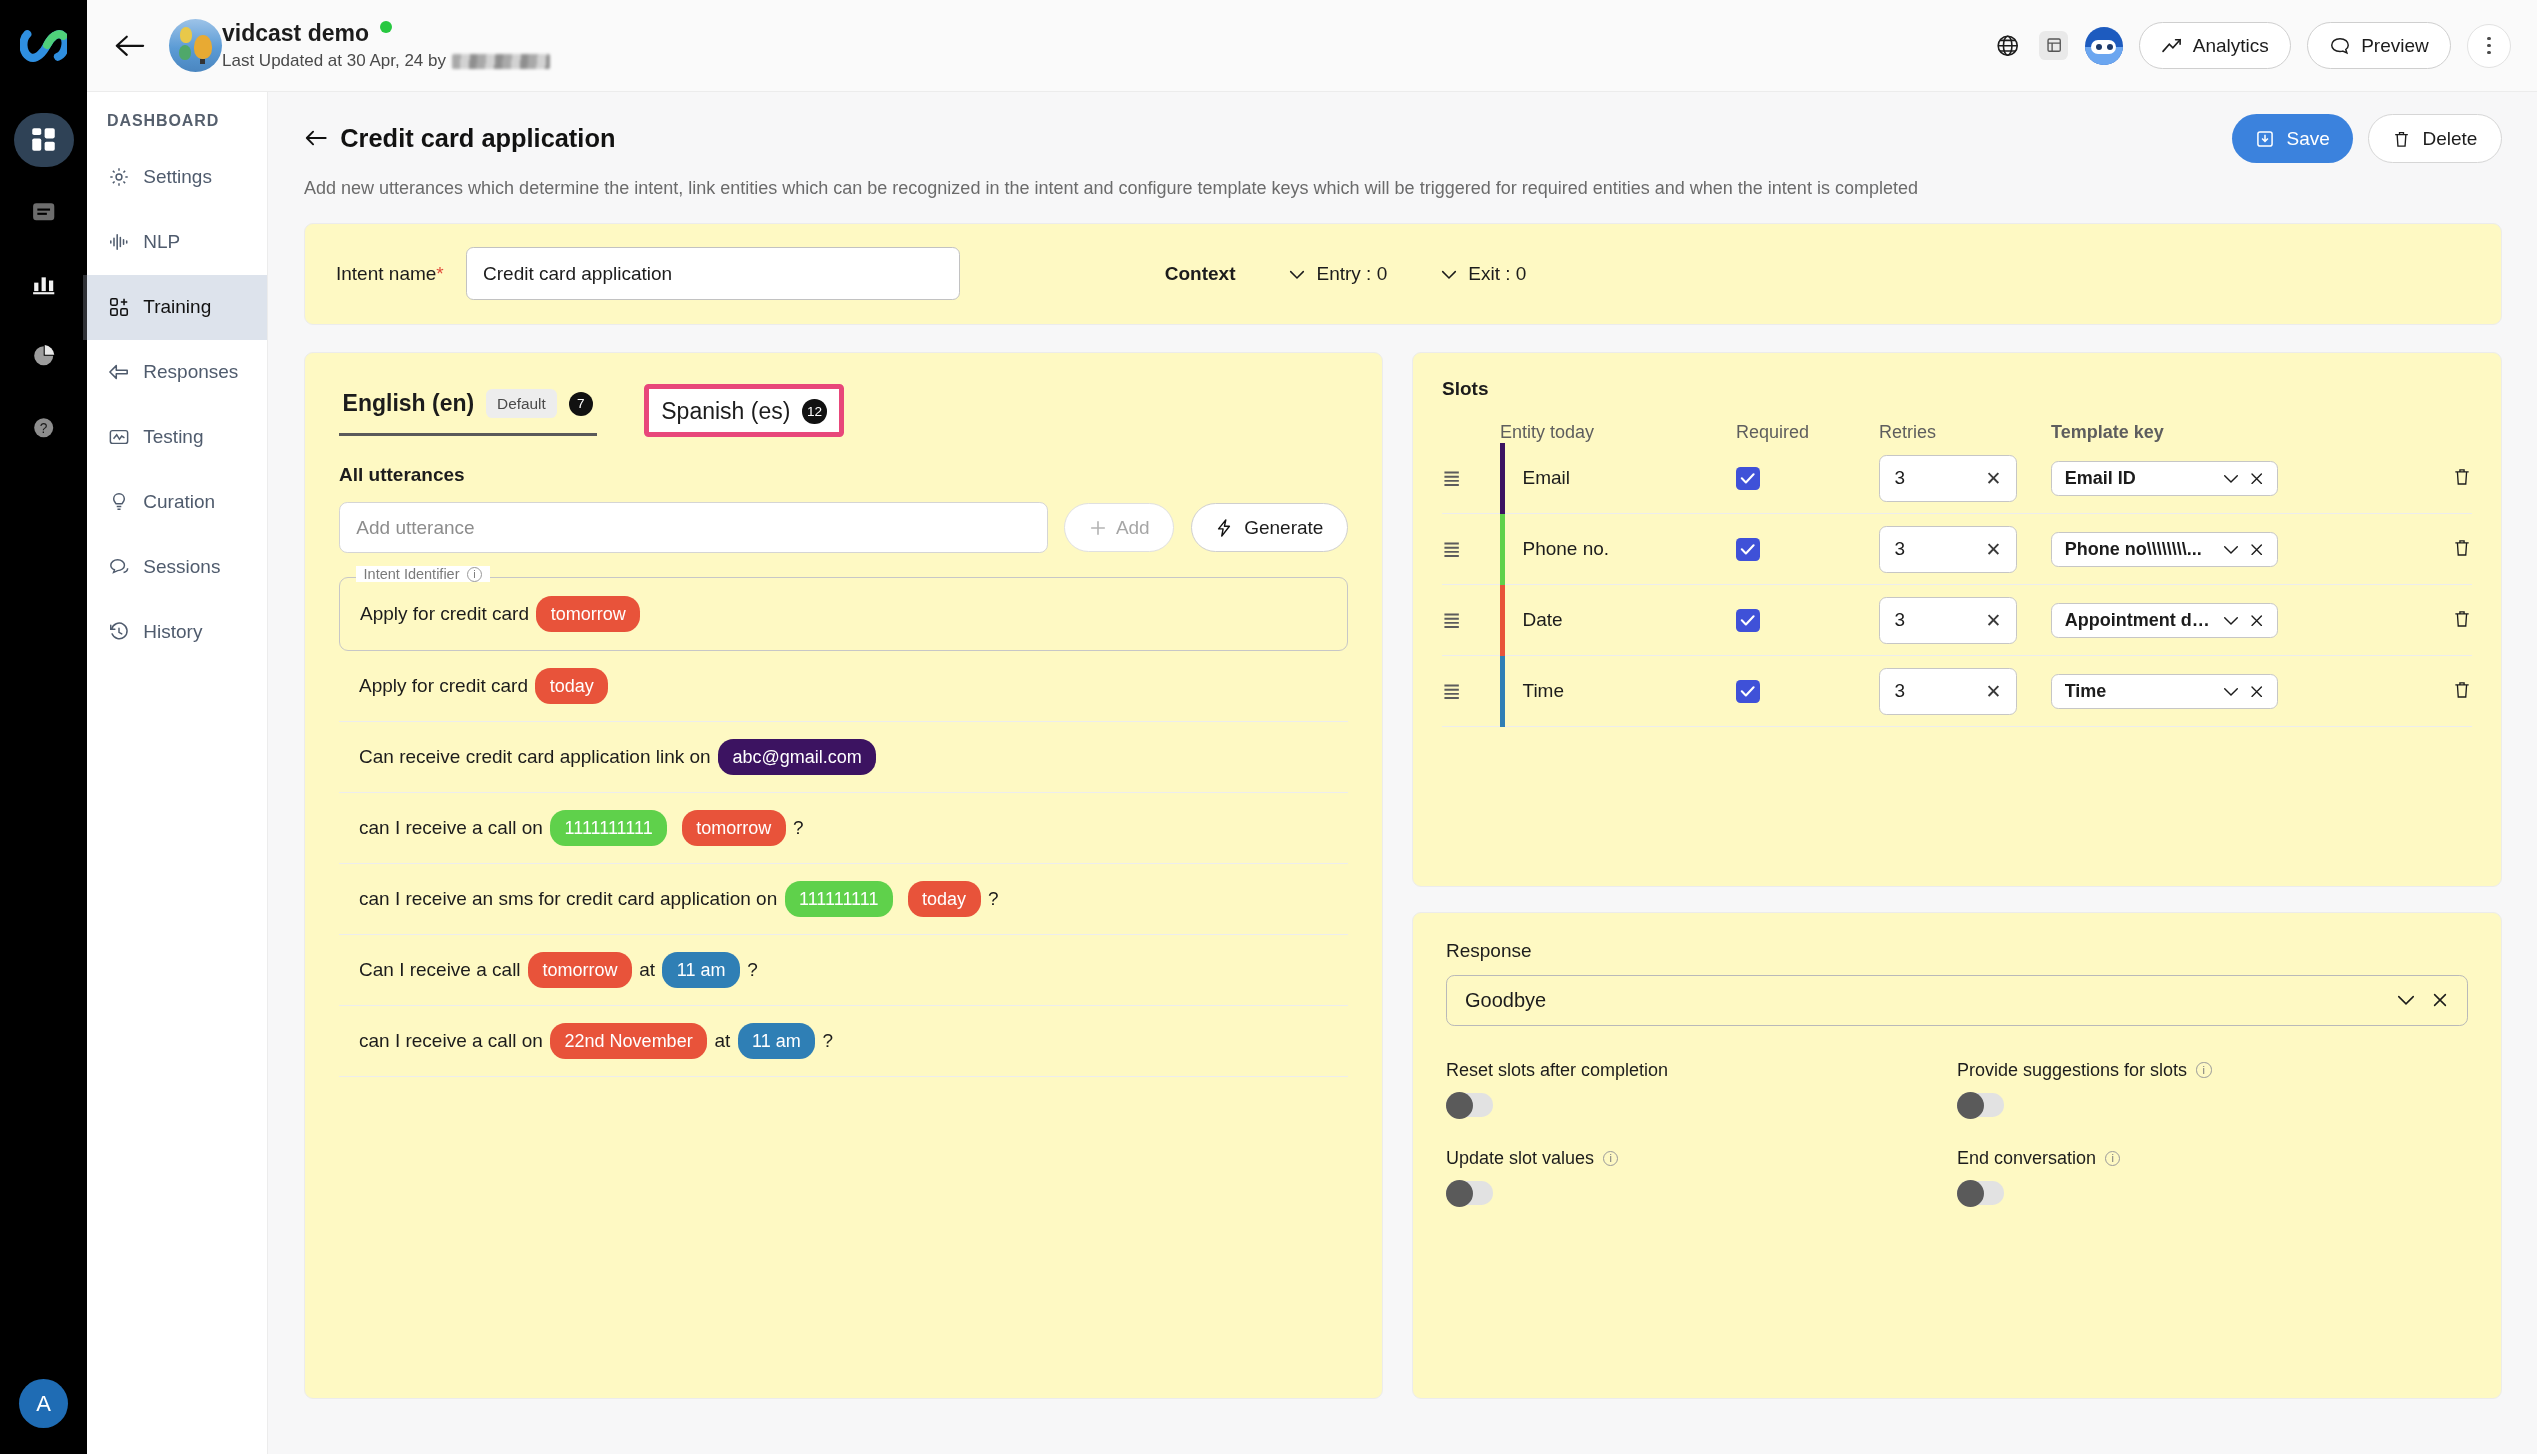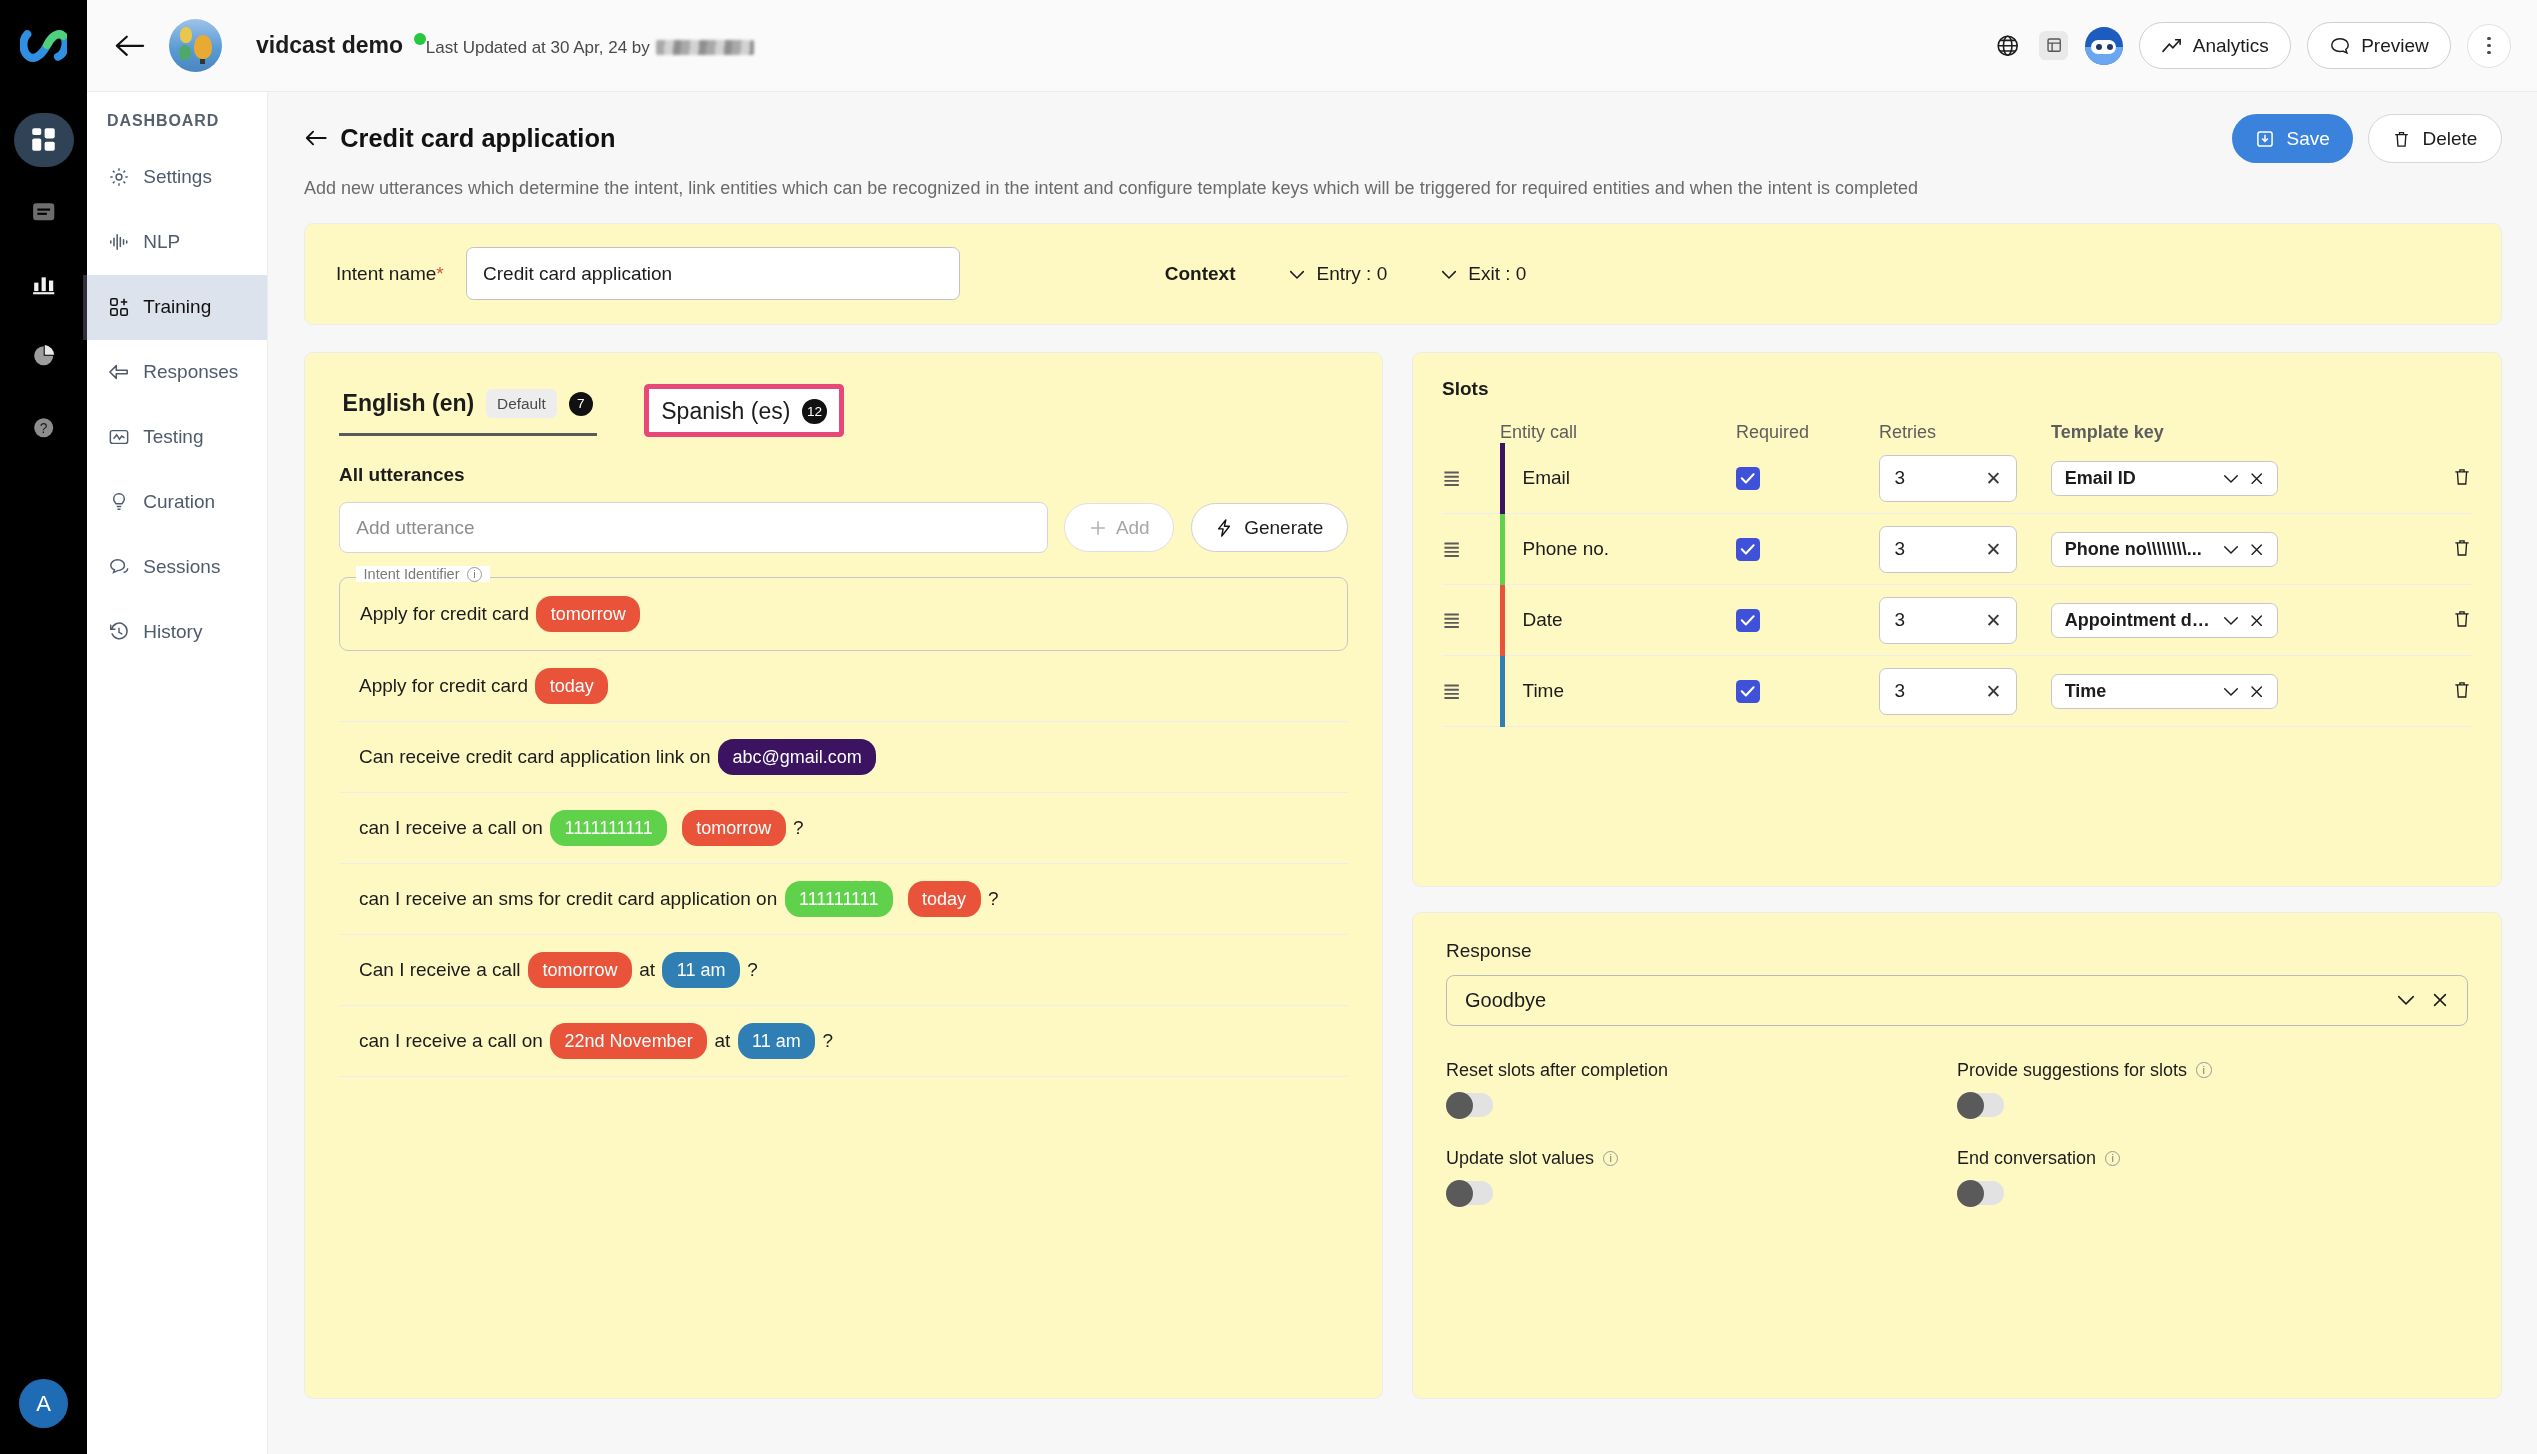--- a/index.html
+++ b/index.html
@@ -41,21 +41,21 @@
   .brand-av {
     width: 53px; height: 53px; border-radius: 50%; margin-left: 20px;
     background: linear-gradient(180deg,#9dc3e8 0%, #5b9bd5 55%, #4a86c0 100%);
     position: relative; overflow: hidden; flex: 0 0 53px;
   }
   .balloon { position: absolute; border-radius: 50% 50% 45% 45%; }
   .b1 { width: 11.8px; height: 15.4px; background: #e8c84a; left: 11px; top: 8.2px; }
   .b2 { width: 18px; height: 23.6px; background: #e8aa33; left: 24.5px; top: 16.3px; }
   .b3 { width: 11.8px; height: 15.4px; background: #4fa86a; left: 10px; top: 26px; }
   .b2b { position:absolute; width: 5.4px; height: 4.5px; background:#333; left:31px; top:40px; }
-  .brand-txt { margin-left: 34px; display: flex; justify-content: center; }
+  .brand-txt { margin-left: 0; display: flex; flex-direction: column; justify-content: center; }
   .brand-name-row { display: flex; align-items: center; gap: 11px; }
   .brand-name { font-size: 23px; font-weight: bold; color: #1c1c1c; }
   .status-dot { width: 11.8px; height: 11.8px; border-radius: 50%; background: #27c840; margin-bottom: 12.7px; }
   .brand-sub { font-size: 17px; color: #4a4a4a; margin-top: 4.5px; display: flex; align-items: center; gap: 6.3px; }
   .redact {
     display: inline-block; width: 98px; height: 15.4px;
     background: repeating-linear-gradient(96deg,#a9a9a9 0 9px,#d2d2d2 9px 18px,#8f8f8f 18px 25.4px);
     filter: blur(1.8px); border-radius: 1.8px;
   }
   .topbar-right { margin-left: auto; display: flex; align-items: center; gap: 16.3px; }
@@ -559,21 +559,21 @@
                 </div>
               </div>
           </div>
 
           <div class="col-right">
 
             <div class="card slots-card">
               <div class="slots-title">Slots</div>
               <div class="slots-head">
                 <span class="c-grip"></span>
-                <span class="c-name">Entity call</span>
+                <span class="c-name">Entity today</span>
                 <span class="c-req">Required</span>
                 <span class="c-ret">Retries</span>
                 <span class="c-tpl">Template key</span>
                 <span class="c-del"></span>
               </div>
               <div id="slot-rows">
                   <div class="slot-row">
                     <span class="c-grip grip">≣</span>
                     <span class="c-name slot-name-wrap">
                       <span class="color-bar" style="background:#3c1361"></span>

